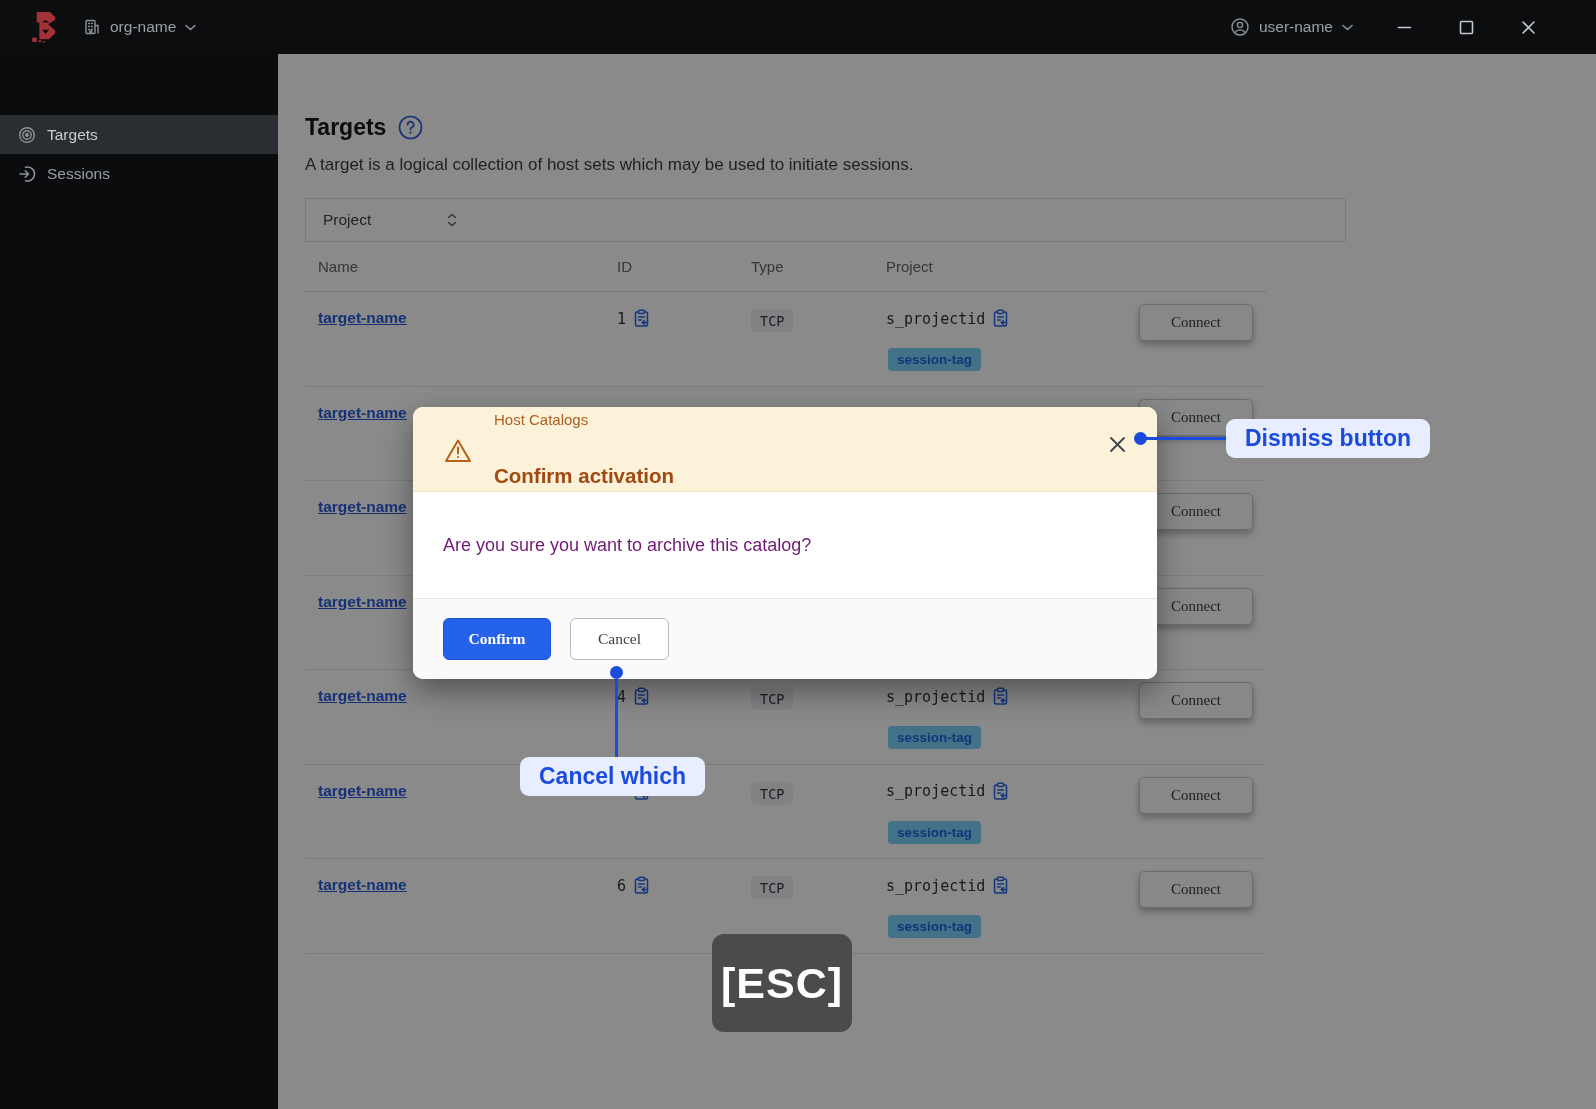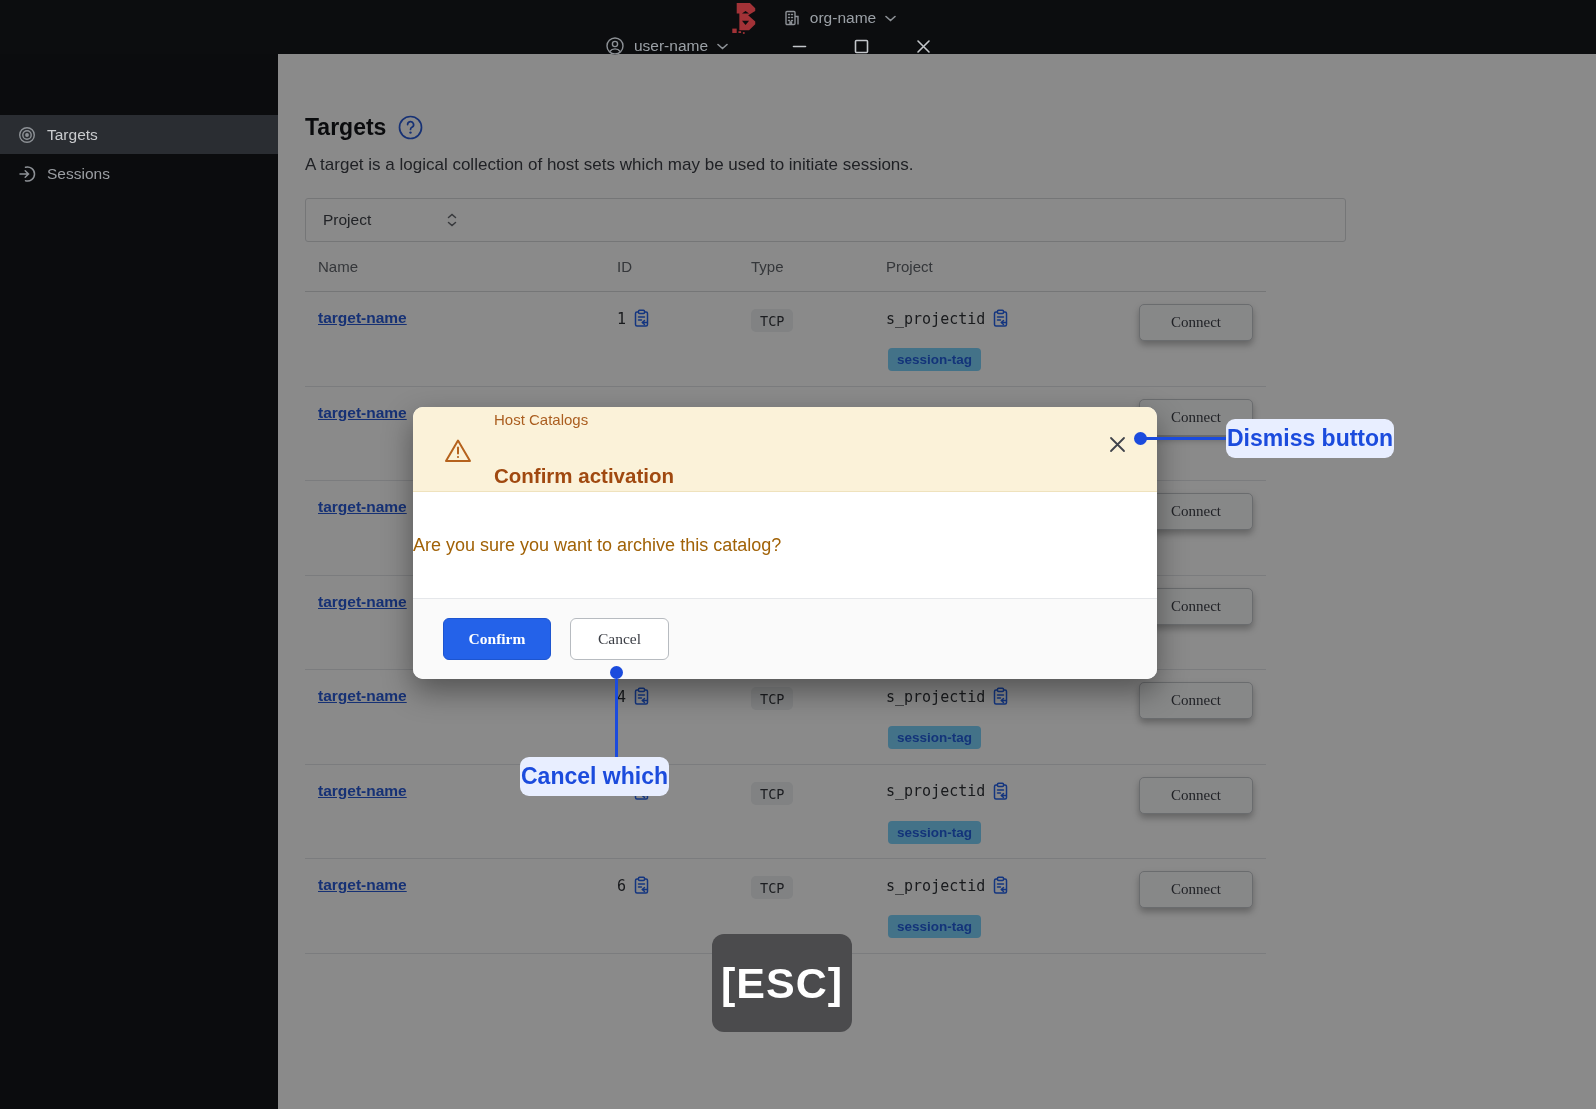--- a/index.html
+++ b/index.html
@@ -2,28 +2,28 @@
 <html><head>
 <meta charset="utf-8">
 <style>
   * { margin:0; padding:0; box-sizing:border-box; }
   html,body { width:1596px; height:1109px; overflow:hidden; background:#0b0c0e;
               font-family:"Liberation Sans", sans-serif; }
   .app { position:relative; width:1596px; height:1109px; }
 
   
   .topbar { position:absolute; left:0; top:0; width:100%; height:54px; background:#0c0d0f;
-            display:flex; align-items:center; justify-content:space-between; z-index:5;flex-direction:column; }
+            display:flex; align-items:center; justify-content:space-between; z-index:5; }
   .topbar-left { display:flex; align-items:center; padding-left:27px; }
   .logo { width:30px; height:36px; display:block; }
   .org-switcher { display:flex; align-items:center; gap:9px; margin-left:26px; cursor:pointer; }
   .tb-text { color:#9ba0a6; font-size:15.5px; }
   .tb-ic { color:#8d9196; display:flex; align-items:center; }
   .chev { color:#8d9196; display:flex; align-items:center; }
-  .topbar-right { display:flex; align-items:center; gap:64px; padding-right:60px; }
+  .topbar-right { display:flex; align-items:center; gap:44px; padding-right:60px; }
   .user-menu { display:flex; align-items:center; gap:9px; cursor:pointer; }
   .win-controls { display:flex; align-items:center; gap:47px; }
   .win-btn { color:#c3c6ca; display:flex; align-items:center; justify-content:center; cursor:pointer; }
 
   
   .sidebar { position:absolute; left:0; top:54px; bottom:0; width:278px; background:#0b0c0e; z-index:4; }
   .nav { margin-top:61px; }
   .nav-item { height:39px; display:flex; align-items:center; gap:11px; padding-left:18px;
               color:#9b9ea3; font-size:15.5px; cursor:pointer; }
   .nav-item.active { background:#2a2d32; color:#c9cbce; }
@@ -73,35 +73,35 @@
            border-radius:10px; box-shadow:0 12px 30px rgba(0,0,0,0.4); z-index:20; overflow:hidden;
            display:flex; flex-direction:column; }
   .modal-header { height:85px; background:#fbf2d9; border-bottom:1px solid #efe2bd;
                   display:flex; align-items:center; padding:0 30px 0 31px; position:relative; }
   .warn-ic { display:flex; margin-top:4px; }
   .modal-header-text { margin-left:22px; display:flex; flex-direction:column;gap:32px; }
   .modal-context { font-size:15px; color:#ab5e20; font-weight:500; }
   .modal-title { margin-top:4px; font-size:20.5px; font-weight:700; color:#a04910;text-align:right; }
   .modal-close { position:absolute; right:30px; top:28px; background:none; border:none;
                  display:flex; cursor:pointer; color:#3f434b; }
-  .modal-body { height:106px; display:flex; align-items:center; 
-                font-size:18px; color:#a16207; }
+  .modal-body { height:106px; display:flex; align-items:center; padding-left:30px;
+                font-size:18px; color:#701a75; }
   .modal-footer { flex:1; background:#fafafa; border-top:1px solid #e5e7ea;
                   display:flex; align-items:center; padding-left:30px; gap:19px; }
   .confirm { width:108px; height:42px; border-radius:6px; border:1px solid #1d55d0;
              background:#2462e9; color:#ffffff; font-size:15.5px; font-weight:600; }
   .cancel { width:99px; height:42px; border-radius:6px; border:1px solid #b7bbc0;
             background:#ffffff; color:#3b3e45; font-size:15.5px; }
 
   
   .anno { position:absolute; z-index:30; }
   .dot { position:absolute; width:13px; height:13px; border-radius:50%; background:#1b4bdd; }
   .hline { position:absolute; height:3px; background:#1b4bdd; }
   .vline { position:absolute; width:3px; background:#1b4bdd; }
-  .pill { position:absolute; display:flex; align-items:center; height:39px; padding:0 1px;
+  .pill { position:absolute; display:flex; align-items:center; height:39px; padding:0 19px;
           background:#e8eeff; border-radius:9px; color:#1b4bdd; font-size:23px; font-weight:700;
           white-space:nowrap; }
   .esc-badge { position:absolute; left:712px; top:934px; width:140px; height:98px; z-index:30;
                background:#4b4b4d; border-radius:12px; display:flex; align-items:center;
                justify-content:center; color:#ffffff; font-size:43px; font-weight:700;
                letter-spacing:1px; }
 </style>
 </head>
 <body>
 

